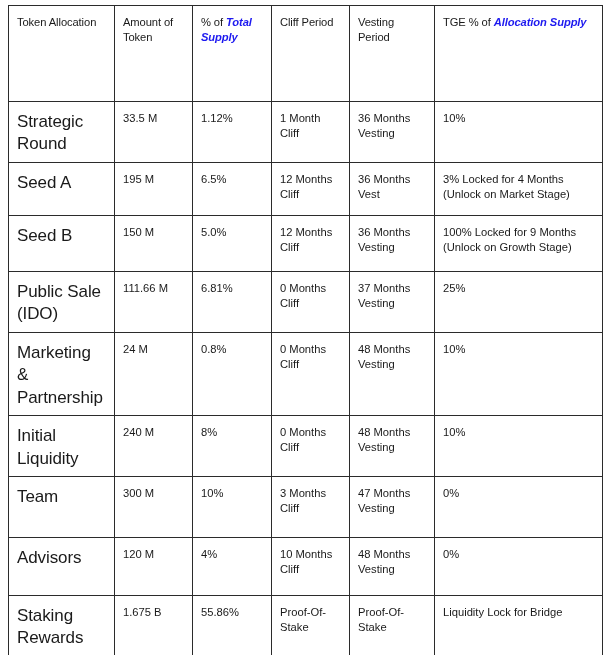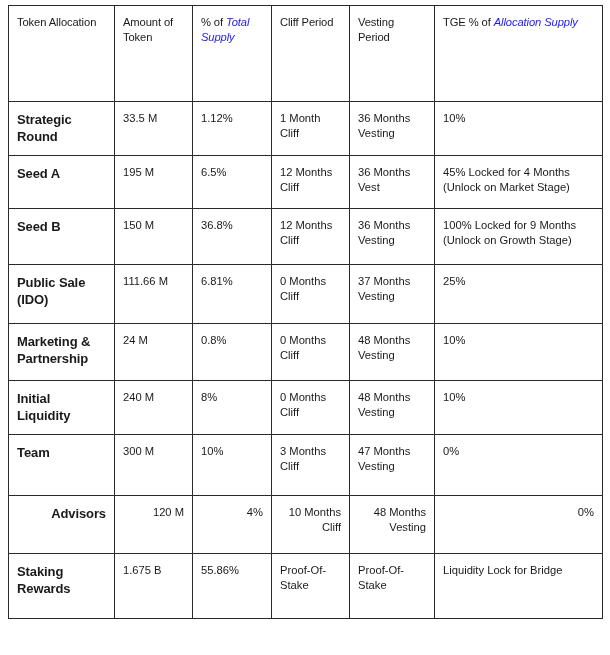--- a/index.html
+++ b/index.html
@@ -56,40 +56,40 @@
     font-weight: bold;
     font-size: 11.6px;
     letter-spacing: -0.1px;
     height: 80px;
     vertical-align: top;
   }
   thead th .hdr-line { display: block; }
   .blue-ital {
     color: #1d19f0;
     font-style: italic;
-    font-weight: normal;
+    font-weight: bold;
   }
   .plain-tge {
     font-weight: normal;
     color: #1a1a1a;
     font-style: normal;
   }
   tbody td.rowlabel {
-    font-weight: bold;
-    font-size: 13px;
+    font-weight: normal;
+    font-size: 17px;
     letter-spacing: -0.1px;
   }
   tbody tr.r-strategic td { height: 38px; }
   tbody tr.r-seeda td     { height: 37px; }
   tbody tr.r-seedb td     { height: 40px; }
   tbody tr.r-public td    { height: 43px; padding-left: 8px; }
   tbody tr.r-marketing td { height: 41px; }
   tbody tr.r-liquidity td { height: 38px; margin-left: 14px; }
   tbody tr.r-team td      { height: 45px; padding-left: 8px; }
-  tbody tr.r-advisors td  { height: 42px; text-align: right; }
+  tbody tr.r-advisors td  { height: 42px; }
   tbody tr.r-treasury td  { height: 42px; }
   tbody tr.r-staking td   { height: 49px; }
   .cell-line { display: block; }
 </style>
 </head>
 <body>
 
 <div id="sheet">
 
   <table class="alloc">
@@ -154,29 +154,29 @@
         <td>6.5%</td>
         <td>
           <span class="cell-line">12 Months</span>
           <span class="cell-line">Cliff</span>
         </td>
         <td>
           <span class="cell-line">36 Months</span>
           <span class="cell-line">Vest</span>
         </td>
         <td>
-          <span class="cell-line">45% Locked for 4 Months</span>
+          <span class="cell-line">3% Locked for 4 Months</span>
           <span class="cell-line">(Unlock on Market Stage)</span>
         </td>
       </tr>
 
       <tr class="r-seedb">
         <td class="rowlabel">Seed B</td>
         <td>150 M</td>
-        <td>36.8%</td>
+        <td>5.0%</td>
         <td>
           <span class="cell-line">12 Months</span>
           <span class="cell-line">Cliff</span>
         </td>
         <td>
           <span class="cell-line">36 Months</span>
           <span class="cell-line">Vesting</span>
         </td>
         <td>
           <span class="cell-line">100% Locked for 9 Months</span>

